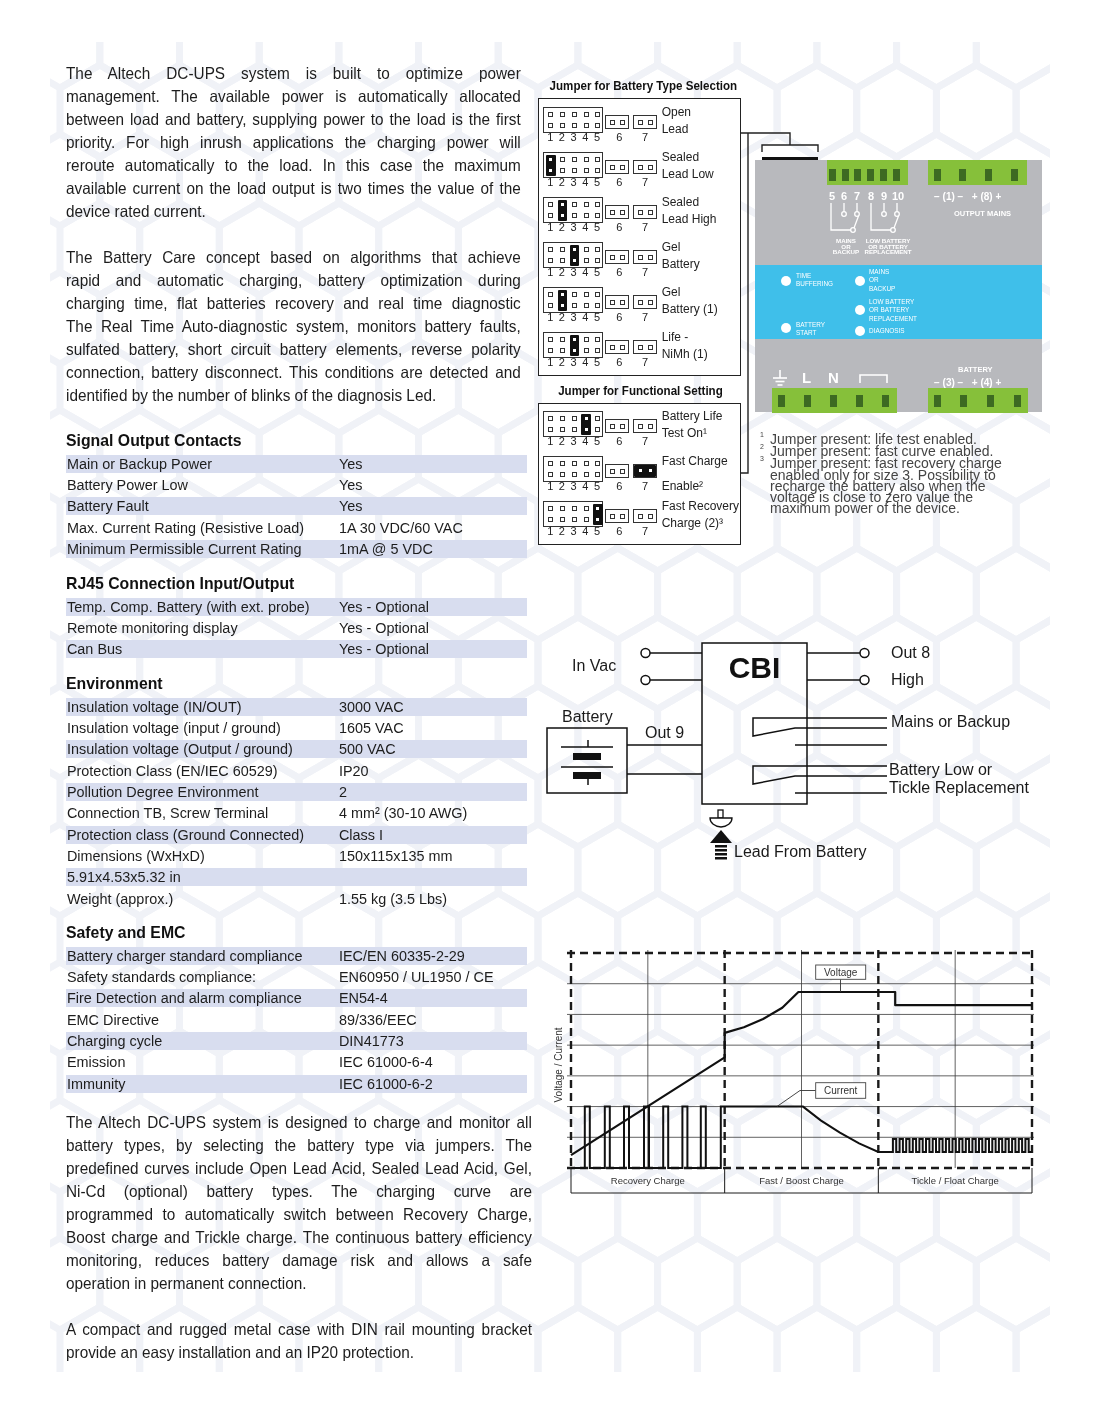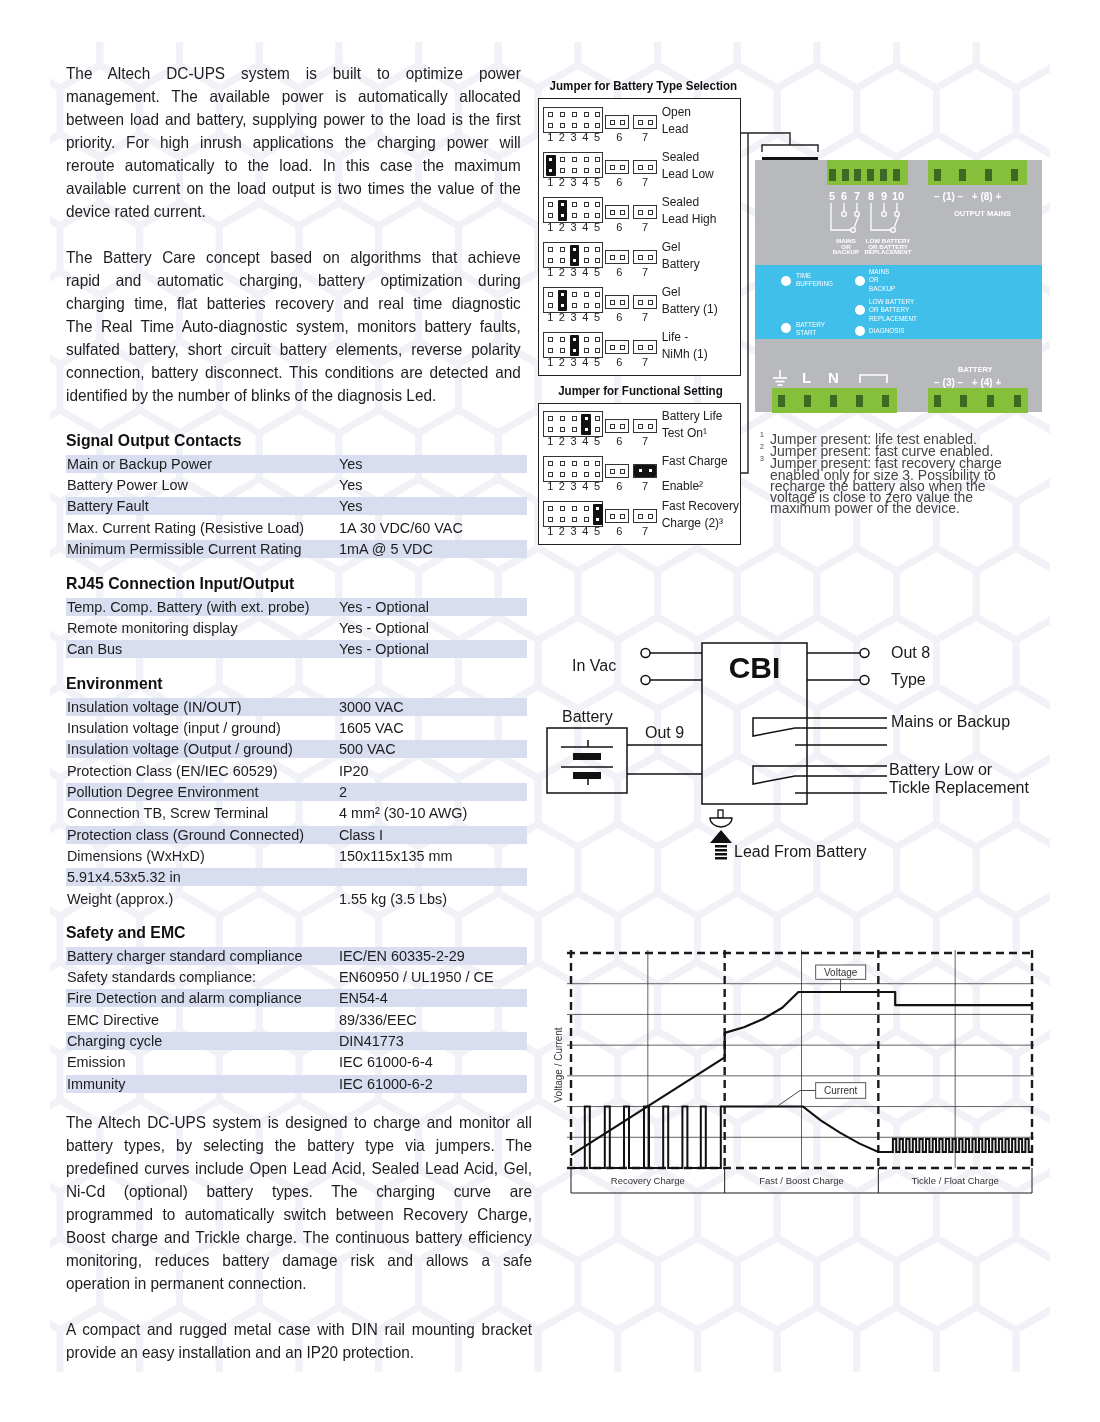--- a/index.html
+++ b/index.html
@@ -559,21 +559,21 @@
     <i class="slot" style="left:5.5px;top:7px"></i>
     <i class="slot" style="left:31.5px;top:7px"></i>
     <i class="slot" style="left:58.5px;top:7px"></i>
     <i class="slot" style="left:85.5px;top:7px"></i>
   </div>
 </div>
 
 <div class="cbi">CBI</div>
 <div class="cl" style="left:572px;top:657px">In Vac</div>
 <div class="cl" style="left:891px;top:644px">Out 8</div>
-<div class="cl" style="left:891px;top:671px">Type</div>
+<div class="cl" style="left:891px;top:671px">High</div>
 <div class="cl" style="left:562px;top:708px">Battery</div>
 <div class="cl" style="left:645px;top:724px">Out 9</div>
 <div class="cl" style="left:891px;top:713px">Mains or Backup</div>
 <div class="cl" style="left:889px;top:761px">Battery Low or</div>
 <div class="cl" style="left:889px;top:779px">Tickle Replacement</div>
 <div class="cl" style="left:734px;top:843px">Lead From Battery</div>
 
 <svg id="lines" width="1100" height="1422" viewBox="0 0 1100 1422">
   <g stroke="#222" stroke-width="1.4" fill="none">
     <polyline points="740,133 790,133 790,145"></polyline>

